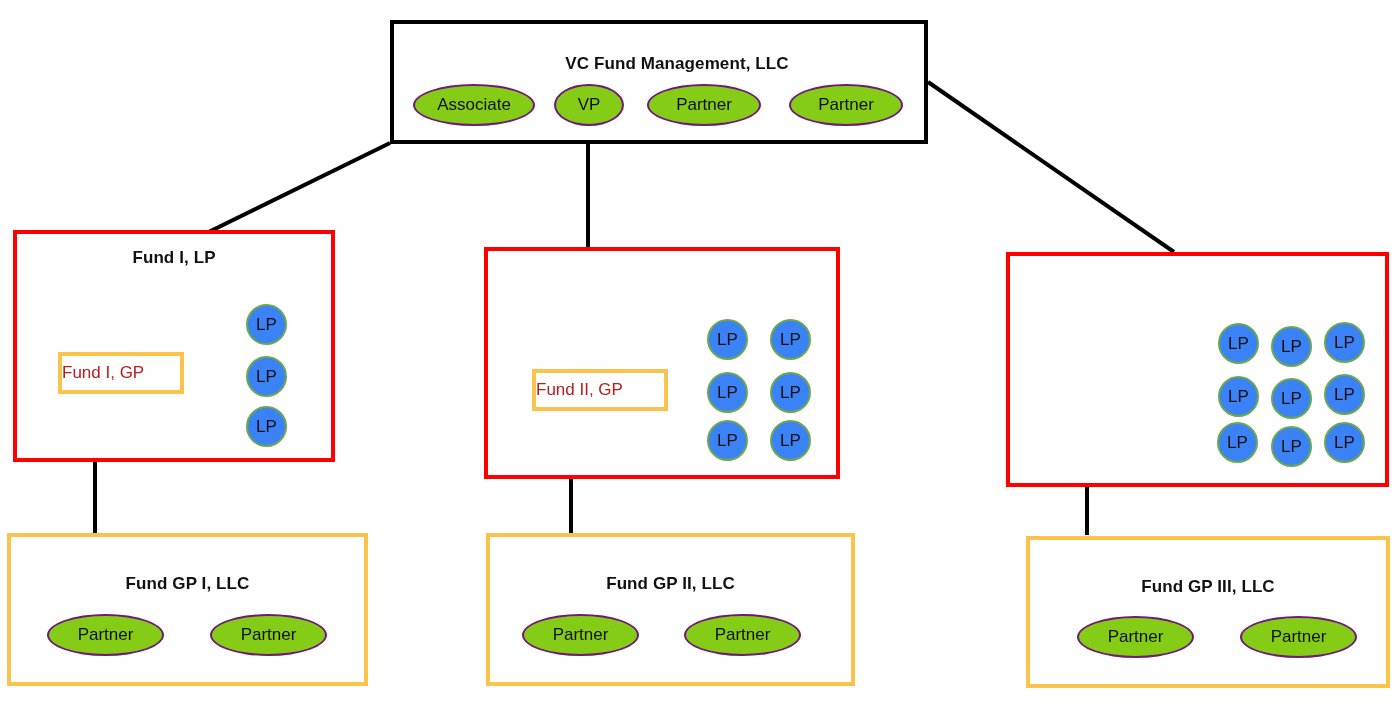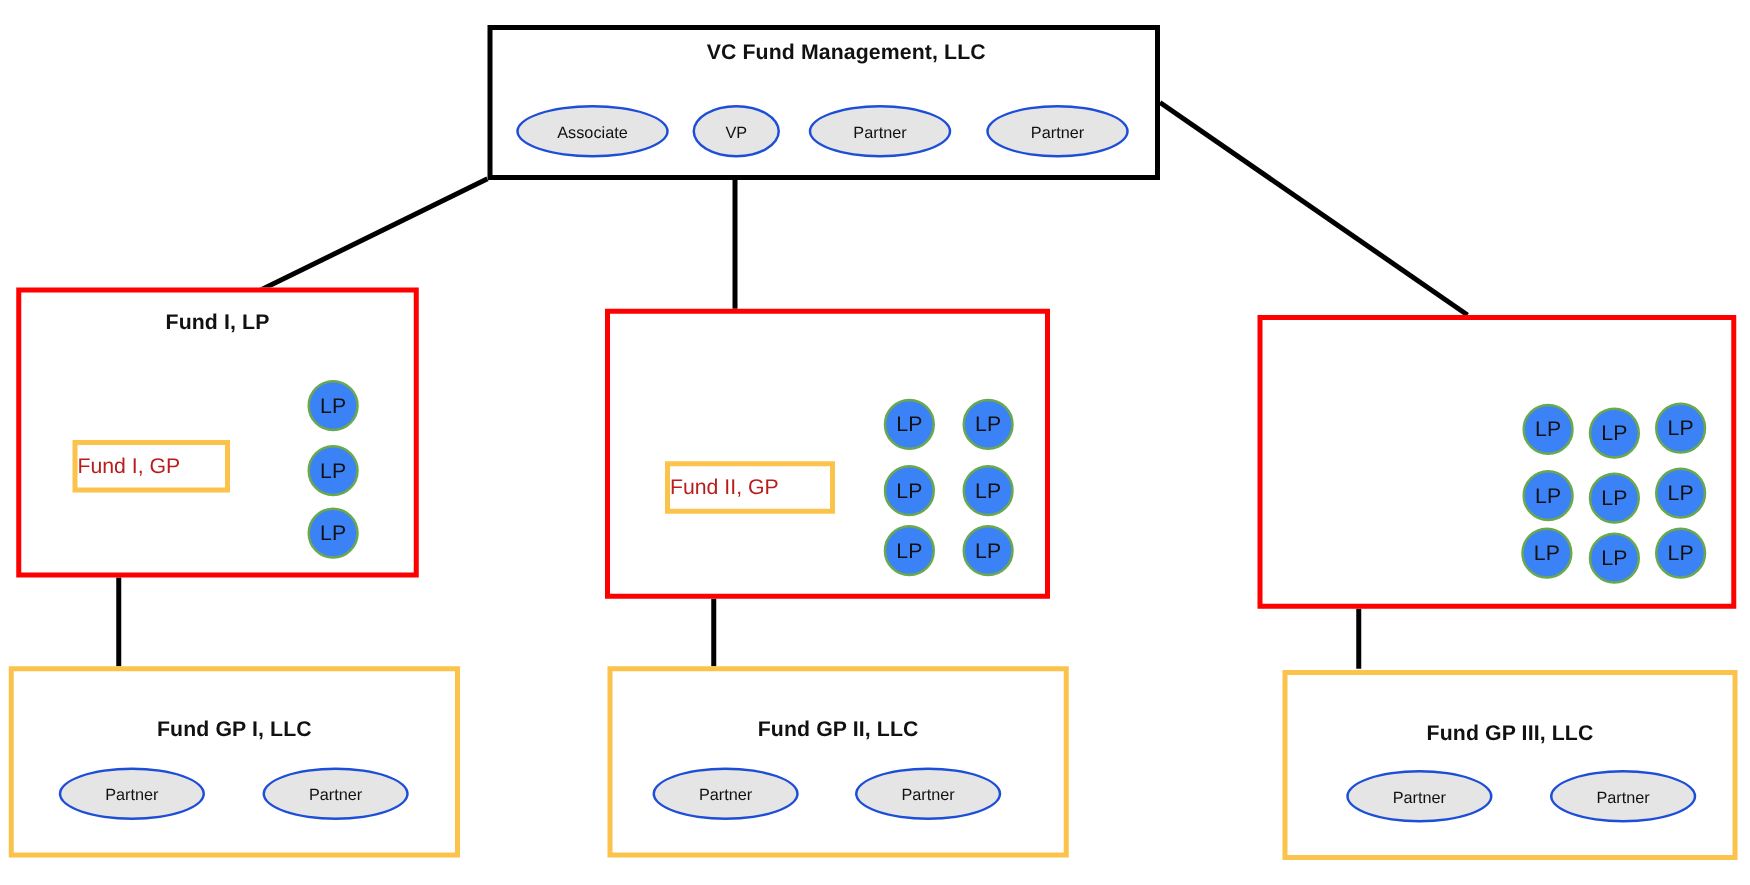--- a/index.html
+++ b/index.html
@@ -41,35 +41,35 @@
   .box-title {
     position: absolute;
     left: 0;
     right: 0;
     text-align: center;
     font-weight: bold;
     font-size: 17px;
     letter-spacing: 0.1px;
     color: #111111;
   }
-  .top-title    { top: 8px; padding-left: 36px; }
+  .top-title    { top: 30px; padding-left: 36px; }
   .fund-title   { top: 14px; }
   .gpllc-title  { top: 20px; margin-top: 17px; }
 
   
   .ellipse {
     position: absolute;
     box-sizing: border-box;
-    border: 2px solid #1d4ed8;
+    border: 2px solid #701a75;
     border-radius: 50%;
-    background: #e5e5e5;
+    background: #84cc16;
     display: flex;
     align-items: center;
     justify-content: center;
-    font-size: 13px;
+    font-size: 17px;
     color: #111111;
     white-space: nowrap;
   }
 
   
   .lp-circle {
     position: absolute;
     box-sizing: border-box;
     width: 41px;
     height: 41px;

